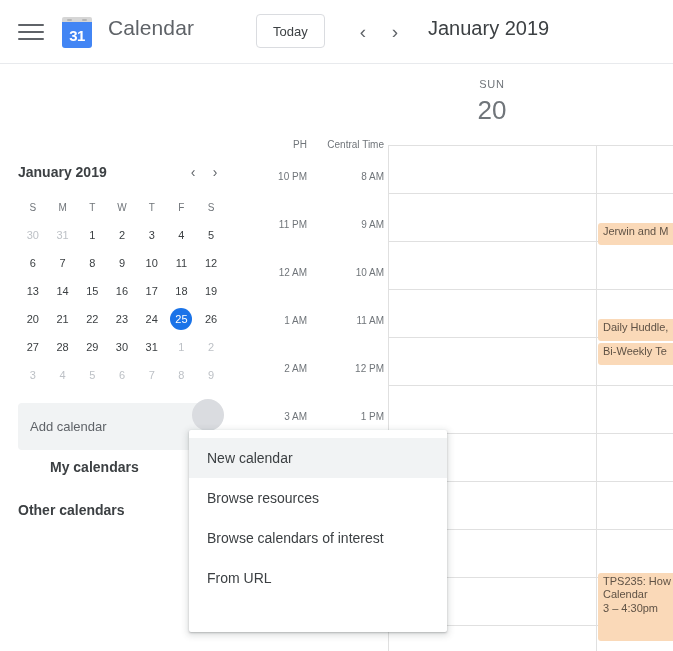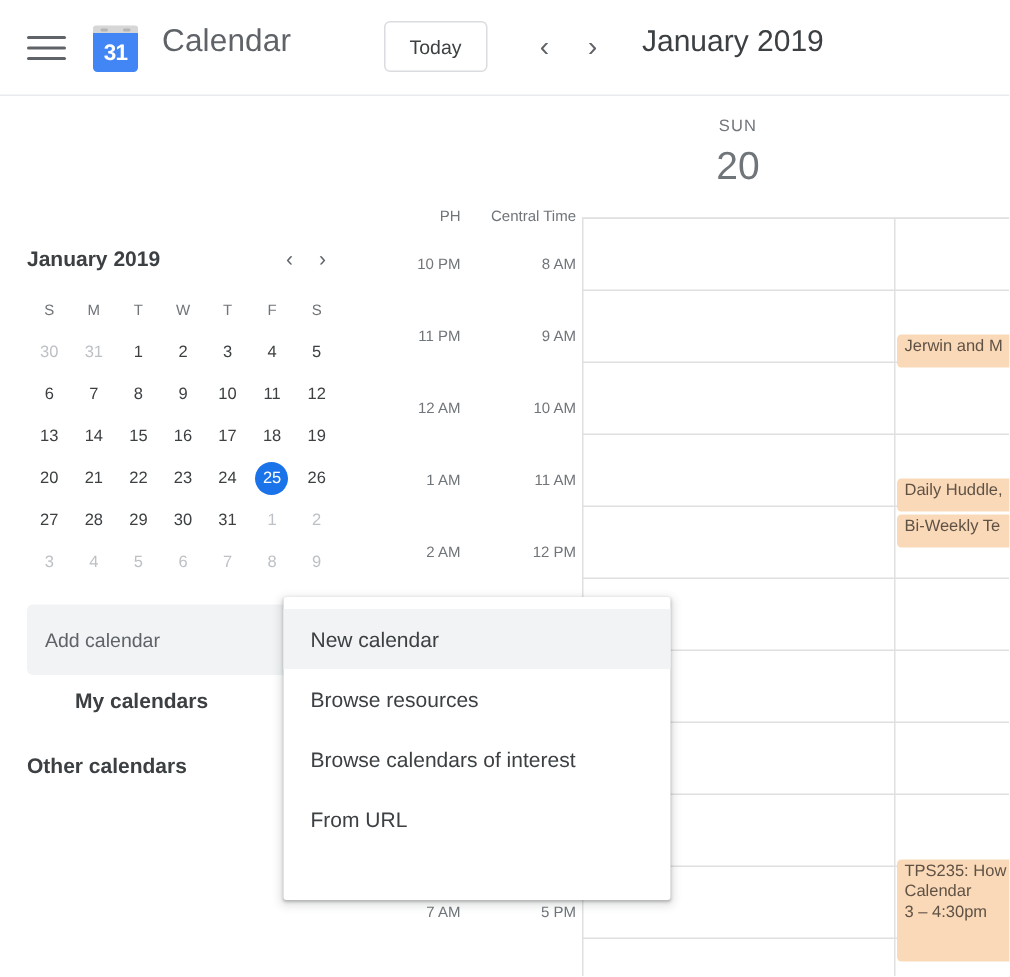--- a/index.html
+++ b/index.html
@@ -176,21 +176,21 @@
     position: absolute; background: #fad9b8; color: #5f5245;
     border-radius: 3px; overflow: hidden; cursor: pointer;
     padding: 2px 5px; font-size: 11px; line-height: 13px;
   }
   .event .title { white-space: nowrap; }
   .event .sub { white-space: nowrap; }
   .event .tm { white-space: nowrap; margin-top: 1px; }
 
   
   .menu {
-    position: absolute; left: 189px; top: 398px; width: 258px; height: 202px;
+    position: absolute; left: 189px; top: 430px; width: 258px; height: 202px;
     background: #fff; border-radius: 2px;
     box-shadow: 0 2px 6px 2px rgba(60,64,67,0.15), 0 1px 2px 0 rgba(60,64,67,0.3);
     padding: 8px 0; z-index: 50;
   }
   .menu-item {
     height: 40px; display: flex; align-items: center; padding: 0 18px;
     font-size: 14px; color: #3c4043; cursor: pointer;
   }
   .menu-item.hl { background: #f1f3f4; }
 </style>

